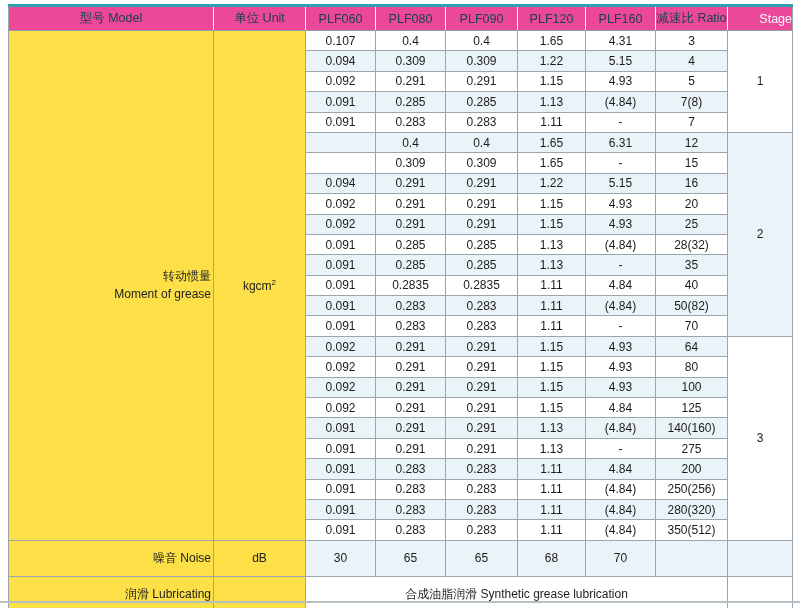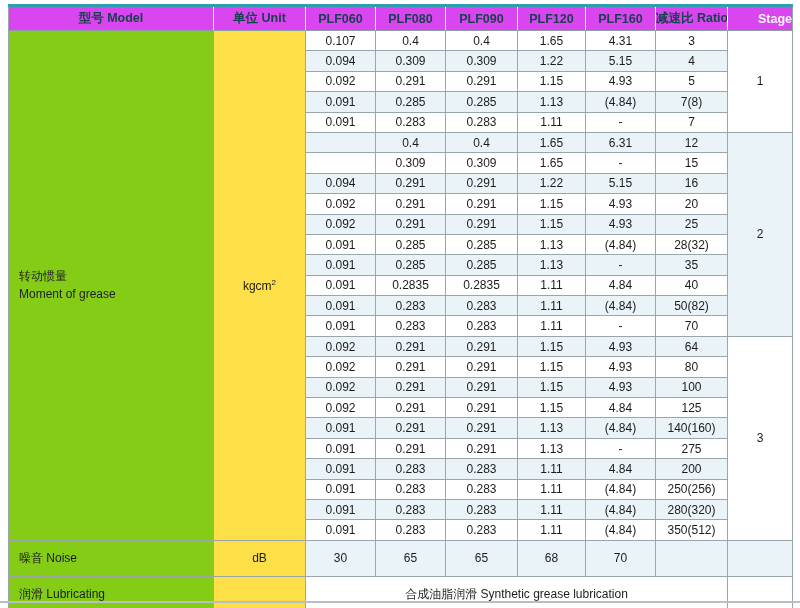--- a/index.html
+++ b/index.html
@@ -9,37 +9,37 @@
     -webkit-font-smoothing:antialiased;
   }
   .tbl-wrap{position:absolute;left:8px;top:4px;width:784px;}
   table{
     border-collapse:collapse;table-layout:fixed;width:784px;
     border-top:3px solid #2d9fae;
     border-left:1px solid #9aa6ab;border-right:1px solid #9aa6ab;
     border-bottom:2px solid #9aa6ab;
   }
   th{
-    background:#d946ef;color:#16424d;
-    font-size:12.5px;font-weight:700;height:23px;padding:0;
+    background:#ec4899;color:#16424d;
+    font-size:12.5px;font-weight:400;height:23px;padding:0;
     border-left:1px solid #ffffff;border-bottom:1px solid #8f9ca2;
     white-space:nowrap;overflow:hidden;
   }
   th:first-child{border-left:none;}
   th.stage-th{color:#f2fafb;text-align:right;}
   td{
     border:1px solid #9aa6ab;
     font-size:12px;color:#1c1c1c;text-align:center;
     padding:0 2px;white-space:nowrap;overflow:hidden;
     background:#ffffff;
   }
   tbody.data-rows tr{height:20.4px;}
   tbody.bottom-rows tr{height:36px;}
   td.alt{background:#e9f3f8;}
-  td.label-cell{text-align:left;padding-left:10px;background:#84cc16;}
+  td.label-cell{text-align:right;padding-left:10px;background:#fde047;}
   td.inertia-label{font-size:12px;line-height:1.55;color:#222;}
   td.unit-cell{background:#fde047;}
   td.stage-cell{background:#ffffff;}
   td.stage-cell.alt{background:#e9f3f8;}
   sup{font-size:8px;}
   .bottom-rule{position:absolute;left:0;top:601px;width:800px;height:2px;background:#b6bfc3;}
 </style>
 </head>
 <body>
 

